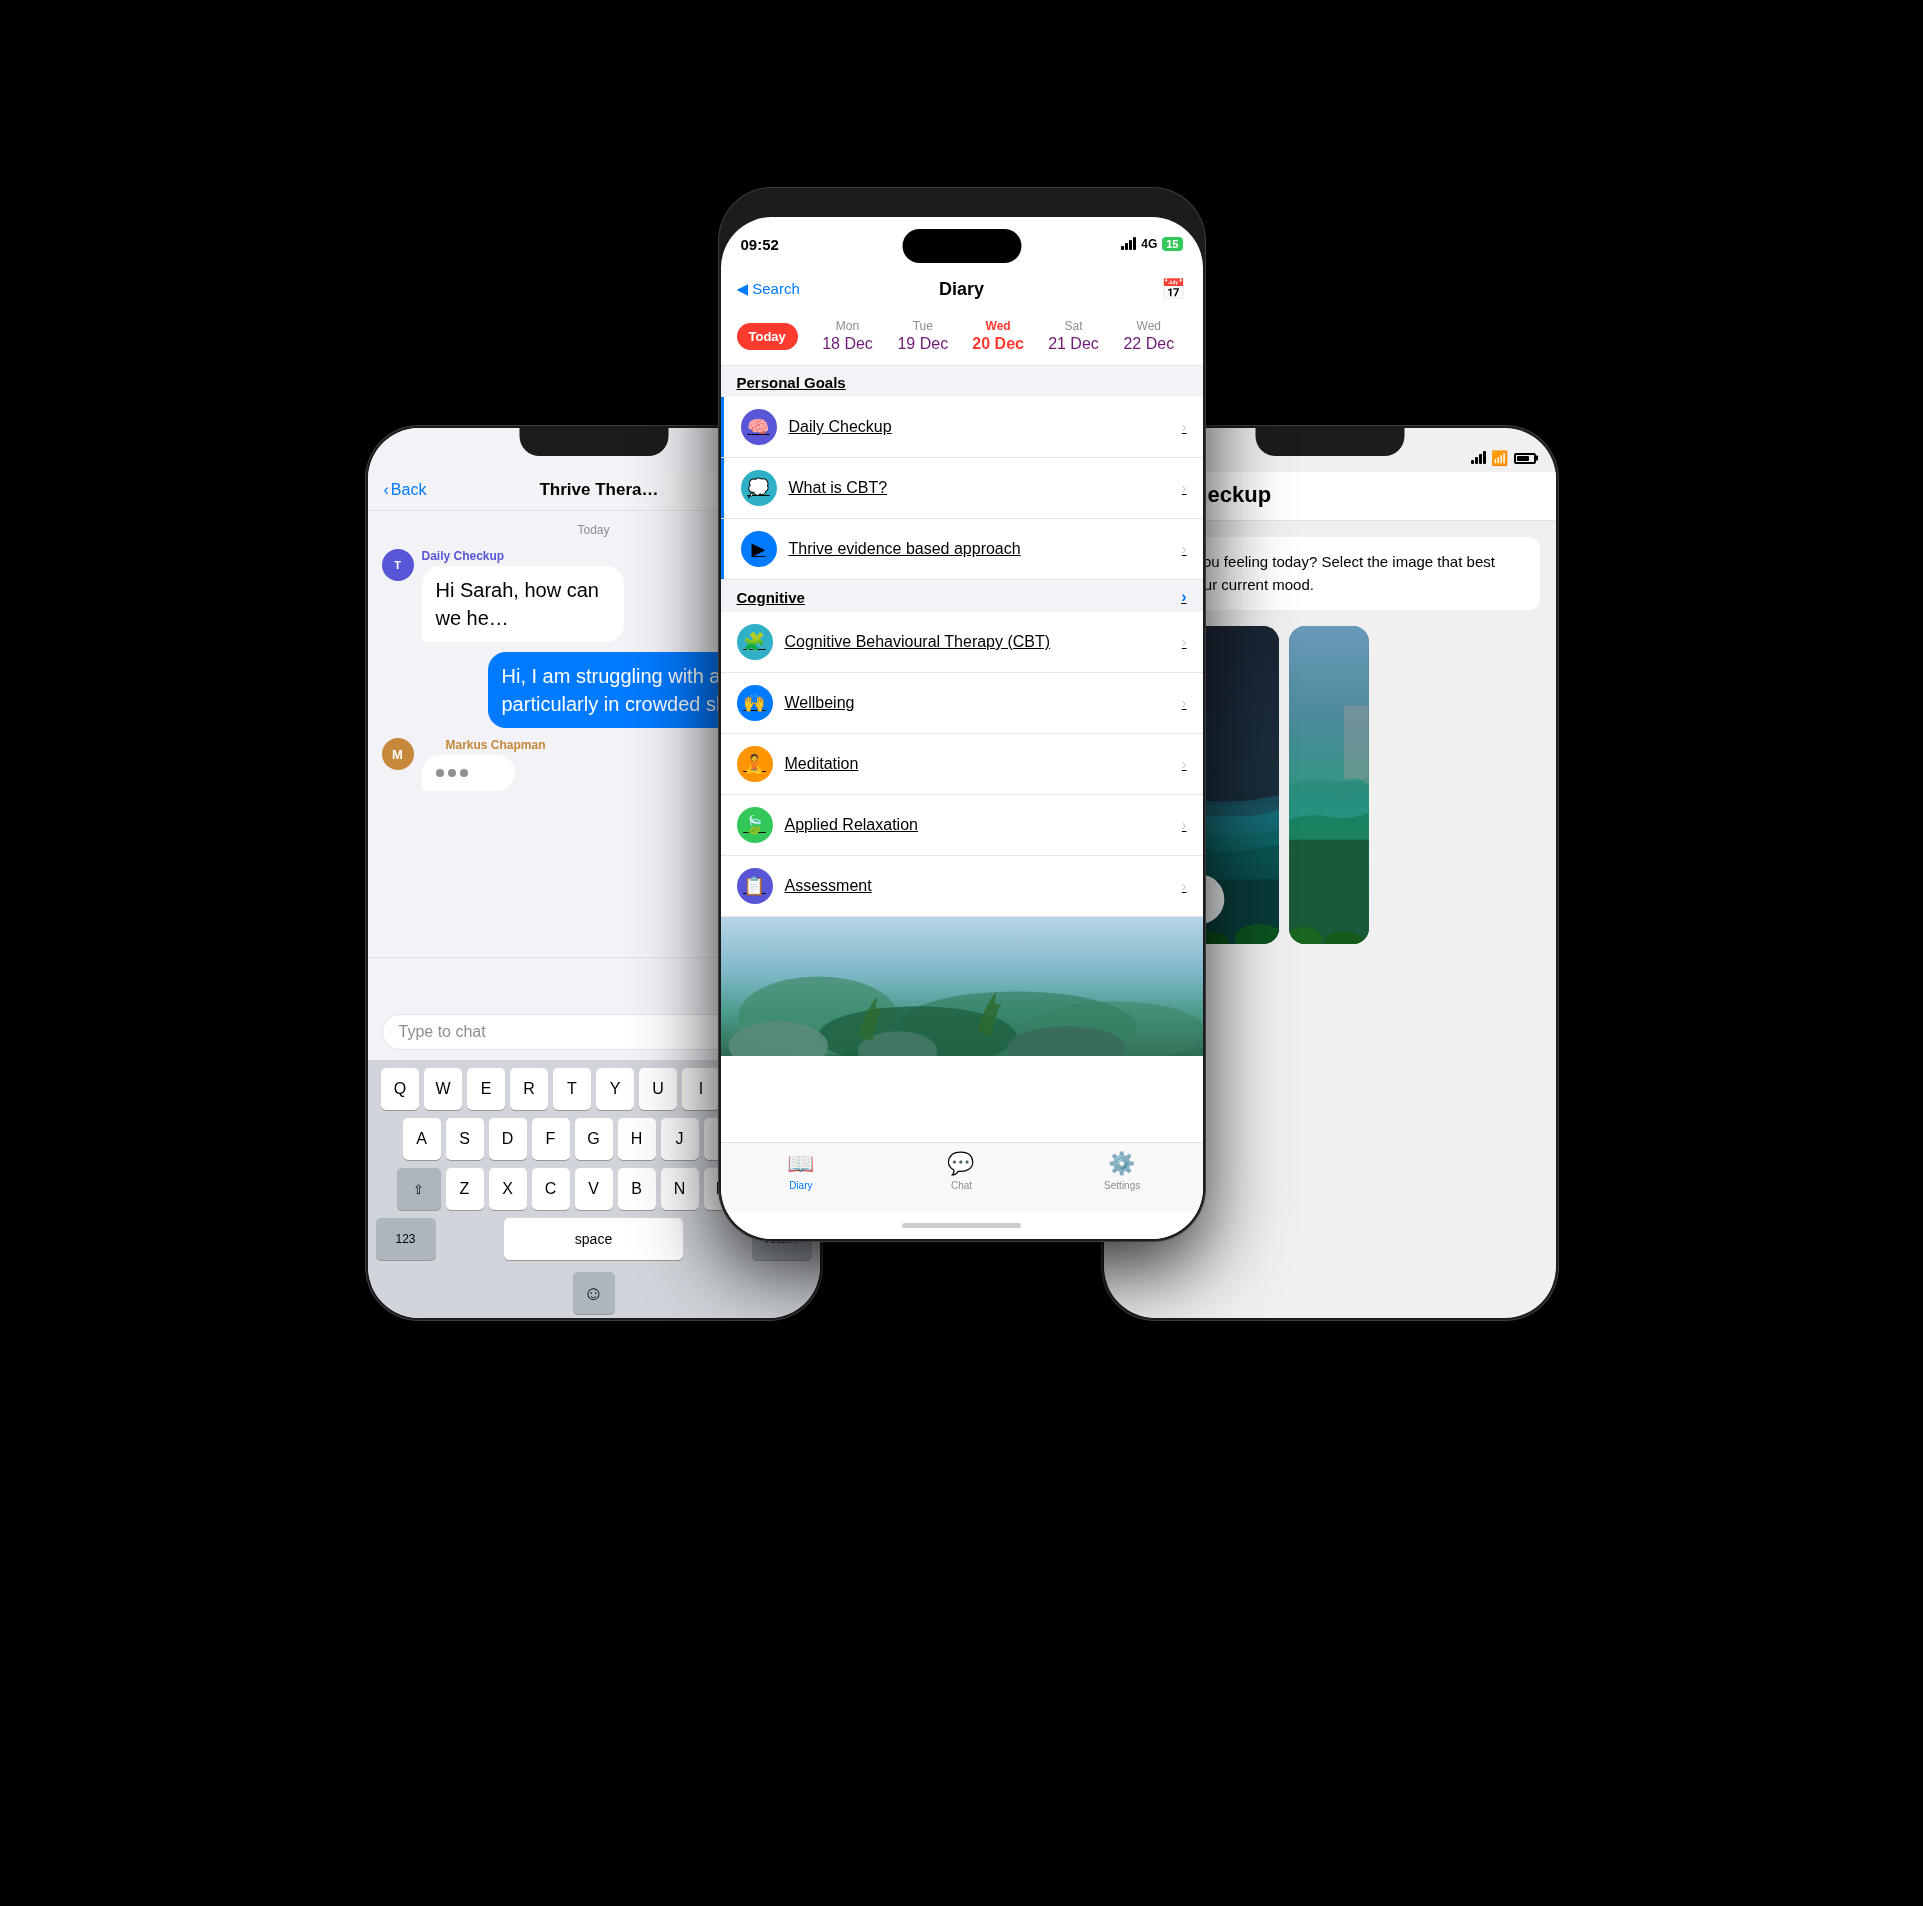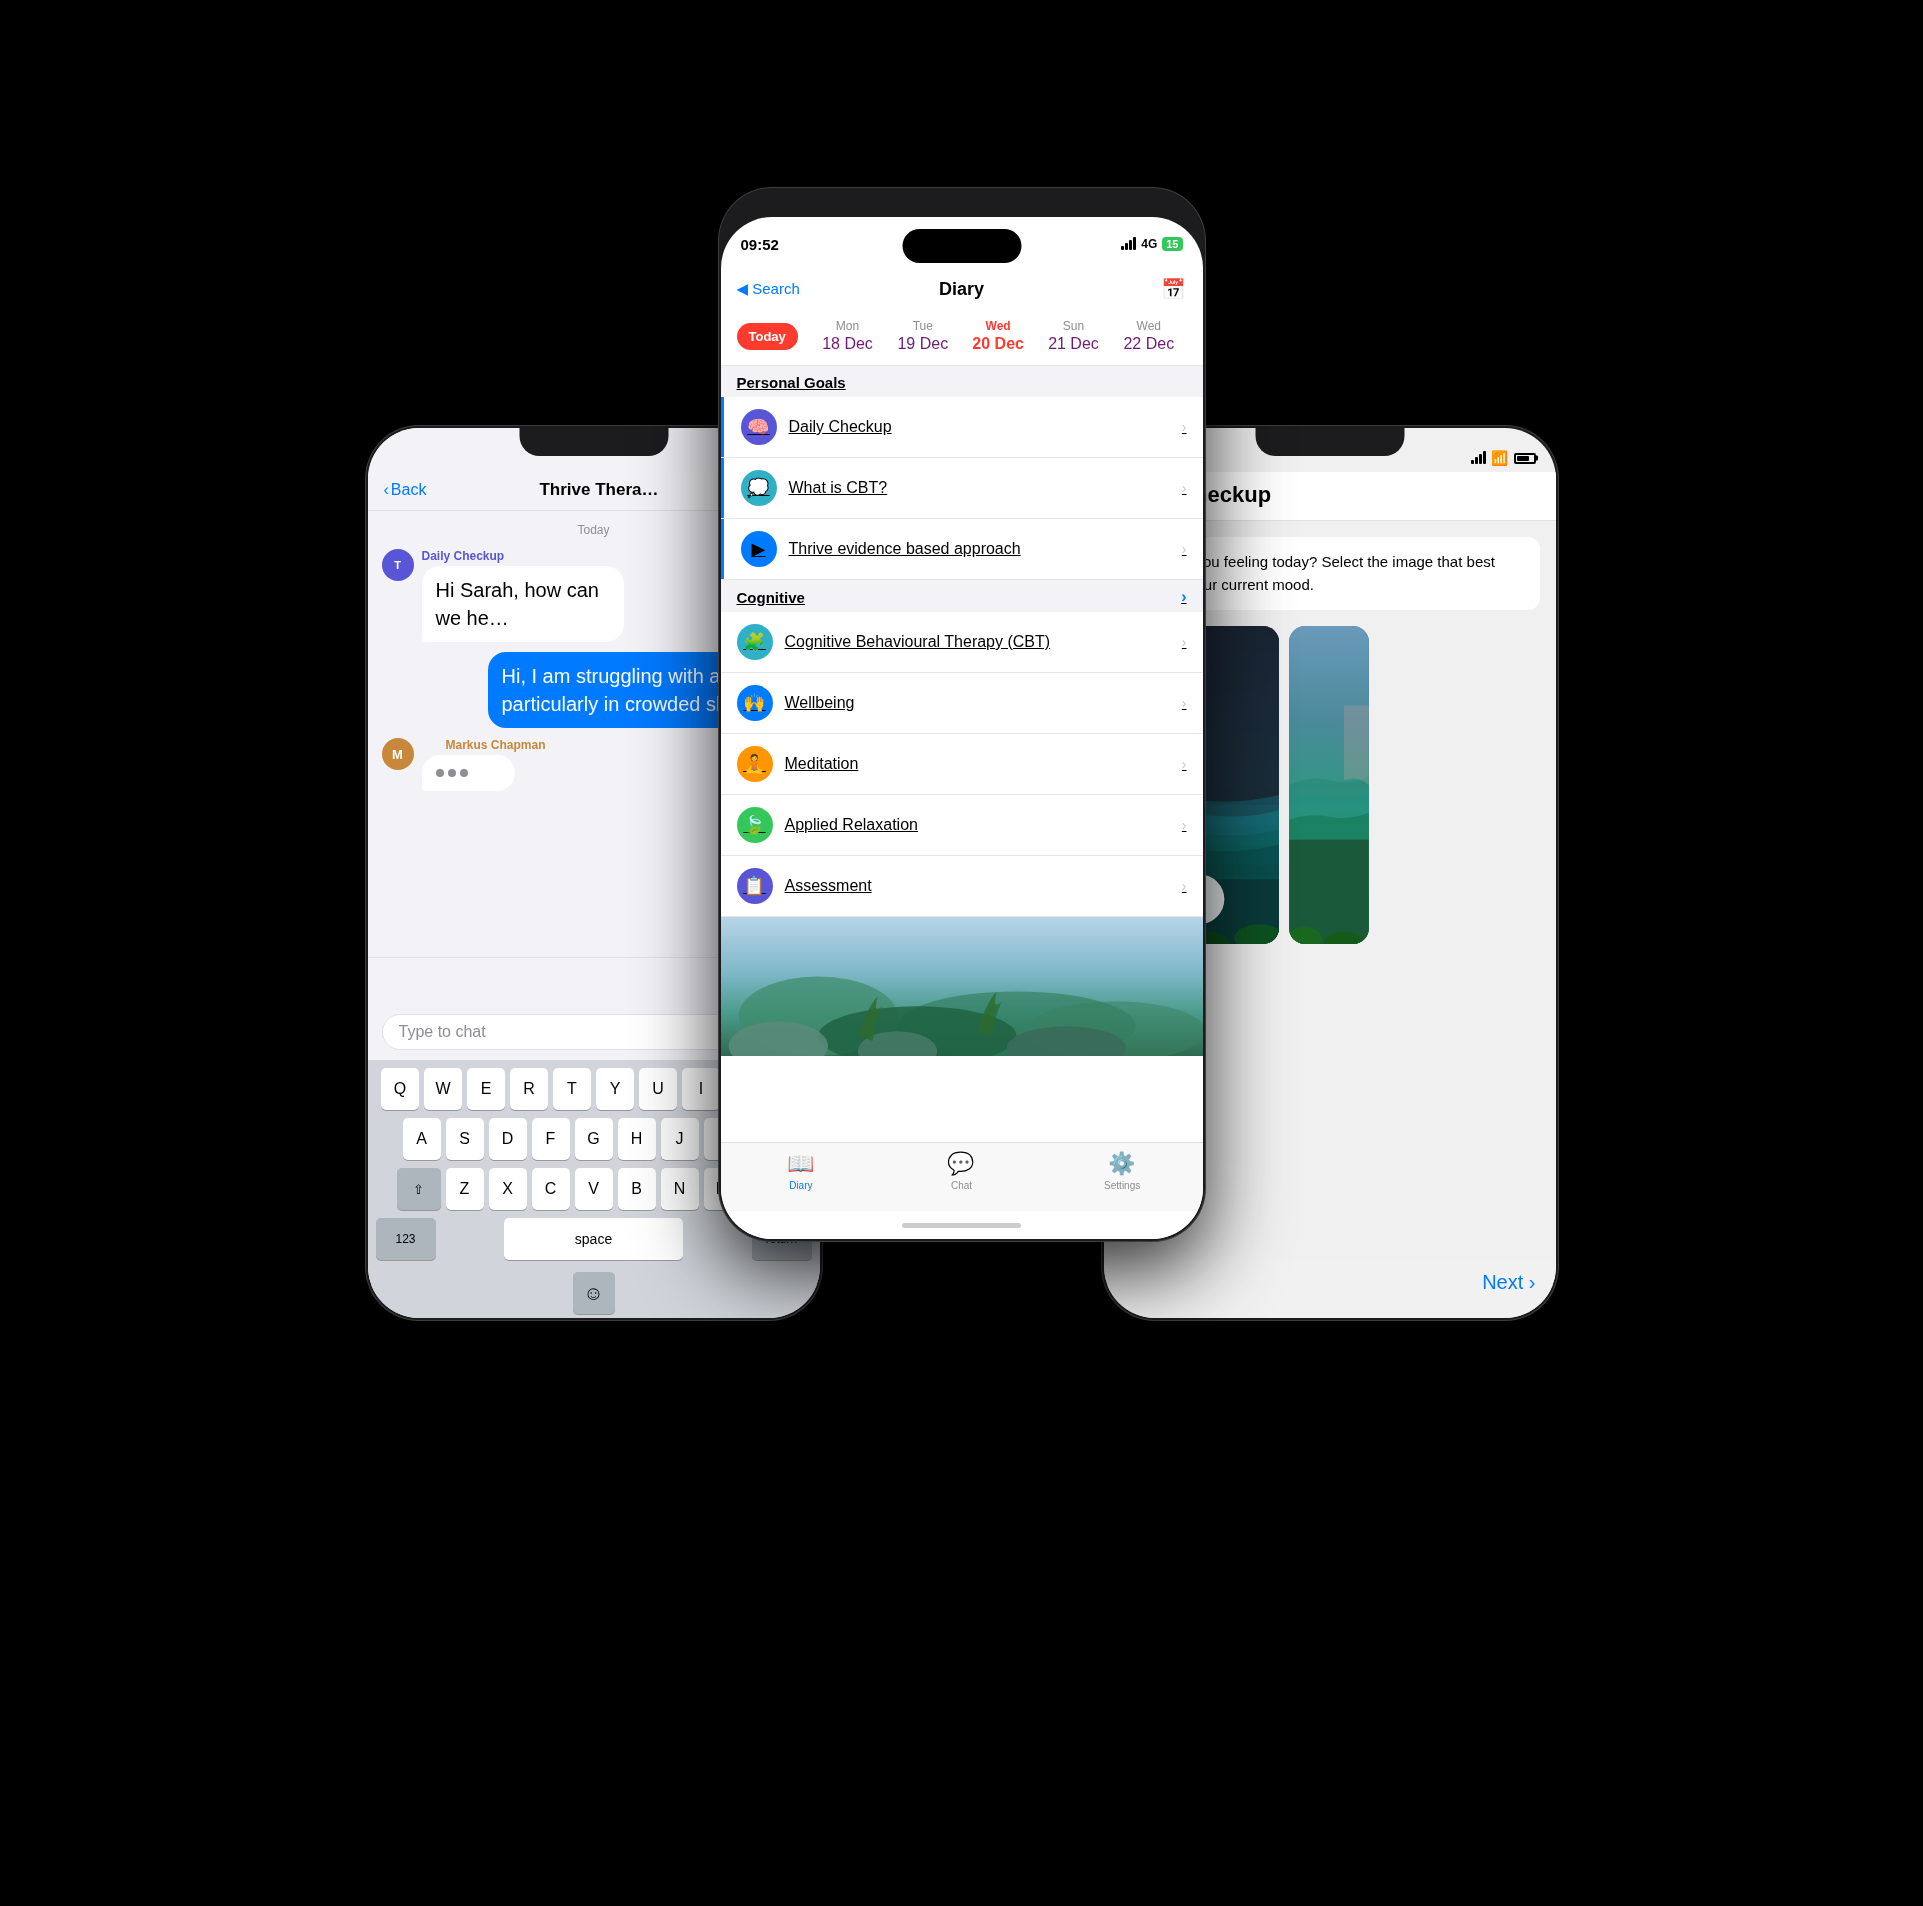--- a/index.html
+++ b/index.html
@@ -837,21 +837,21 @@
           </div>
           <div class="date-item">
             <div class="day-name">Tue</div>
             <div class="day-num">19 Dec</div>
           </div>
           <div class="date-item active">
             <div class="day-name">Wed</div>
             <div class="day-num">20 Dec</div>
           </div>
           <div class="date-item">
-            <div class="day-name">Sun</div>
+            <div class="day-name">Sat</div>
             <div class="day-num">21 Dec</div>
           </div>
           <div class="date-item">
             <div class="day-name">Wed</div>
             <div class="day-num">22 Dec</div>
           </div>
         </div>
 
         <div class="diary-list" style="flex:1;overflow:hidden;">
 
@@ -1049,21 +1049,18 @@
 
                 <ellipse cx="15" cy="315" rx="18" ry="12" fill="#1a6a1a" opacity="0.8"></ellipse>
                 <ellipse cx="55" cy="318" rx="20" ry="10" fill="#155a15" opacity="0.9"></ellipse>
 
                 <path d="M55 80 L80 80 L80 160 Q70 150 55 155 Z" fill="#c8a0a0" opacity="0.3"></path>
               </svg>
             </div>
           </div>
         </div>
 
-        <div class="right-footer">
-          <div class="next-btn">Next ›</div>
-        </div>
       </div>
     </div>
   </div>
 
 </div>
 
 
 </body></html>

